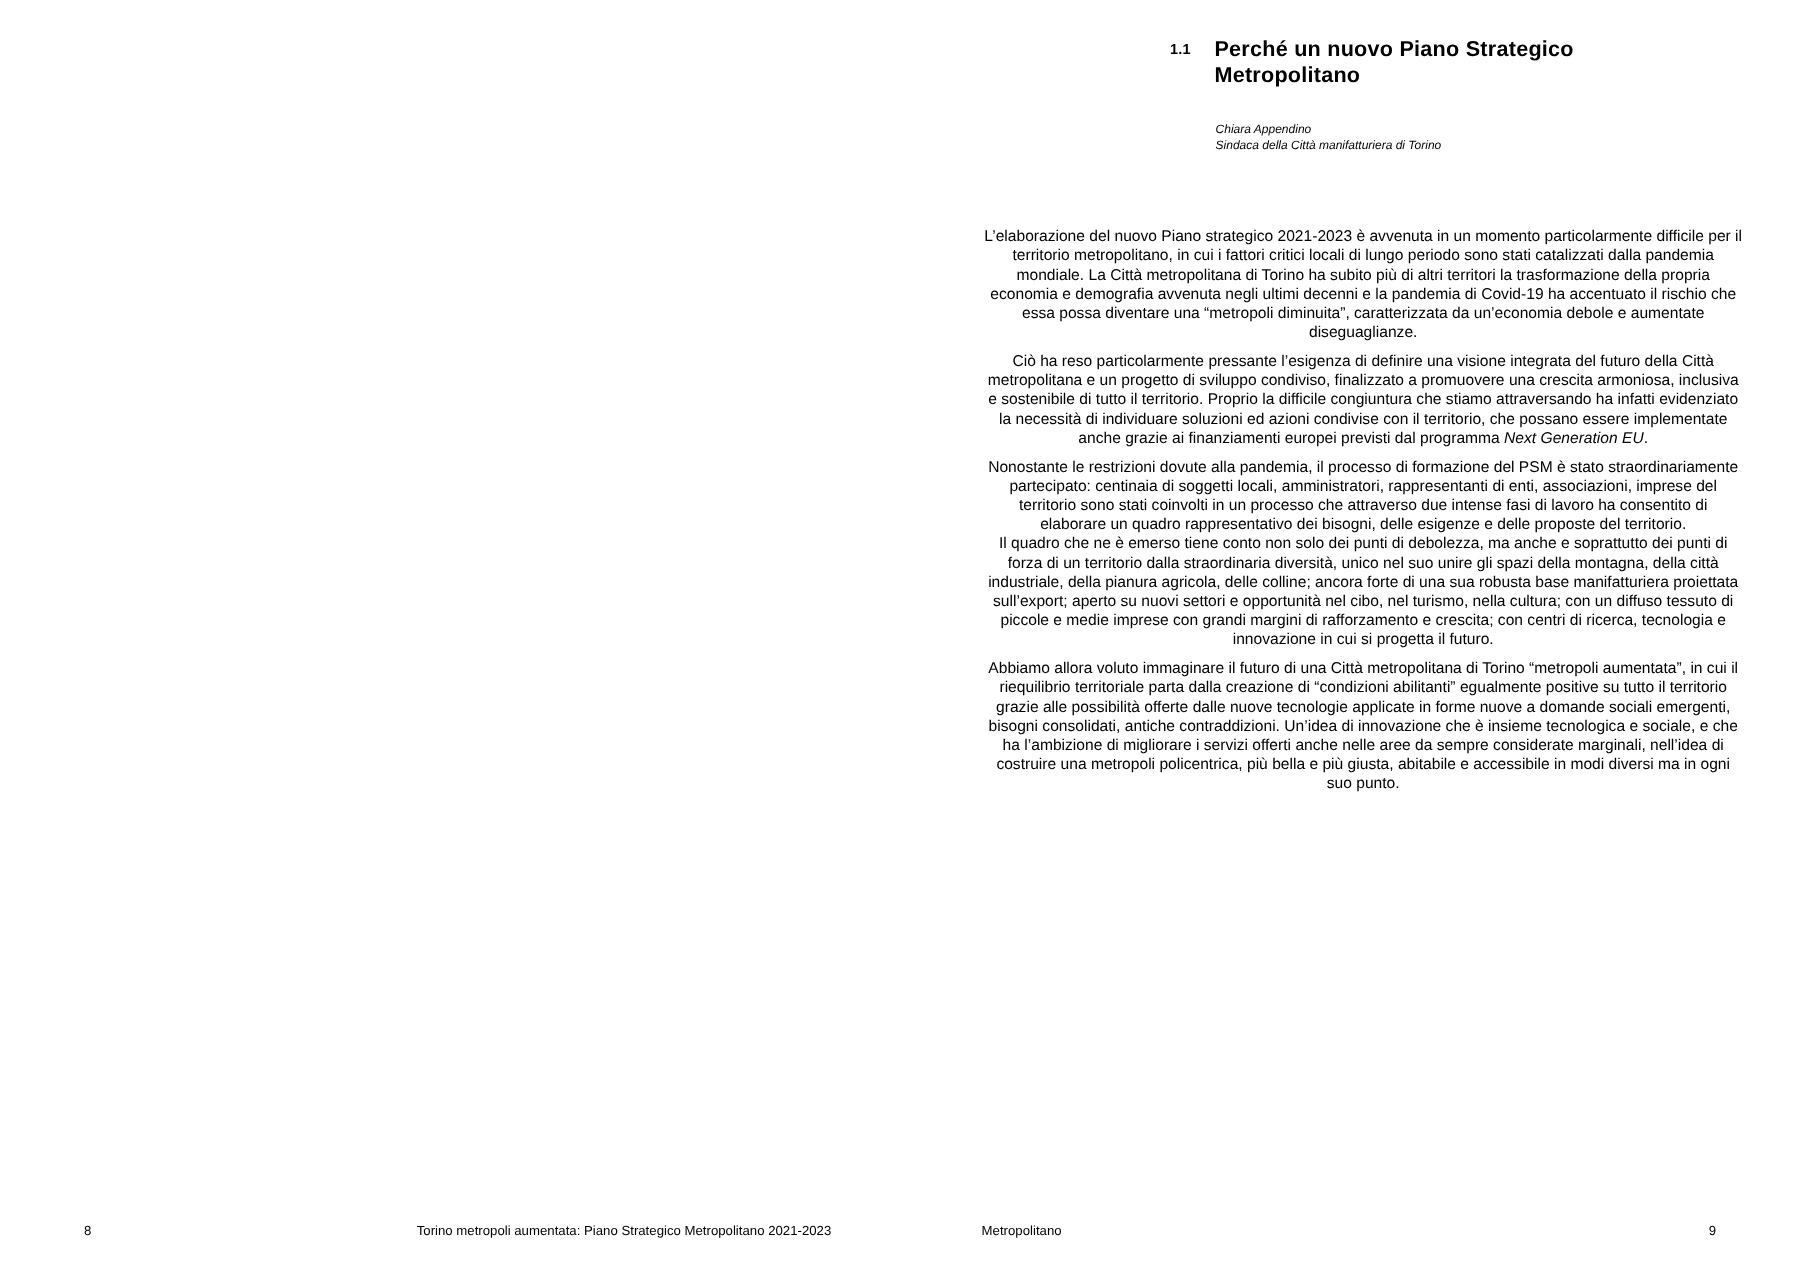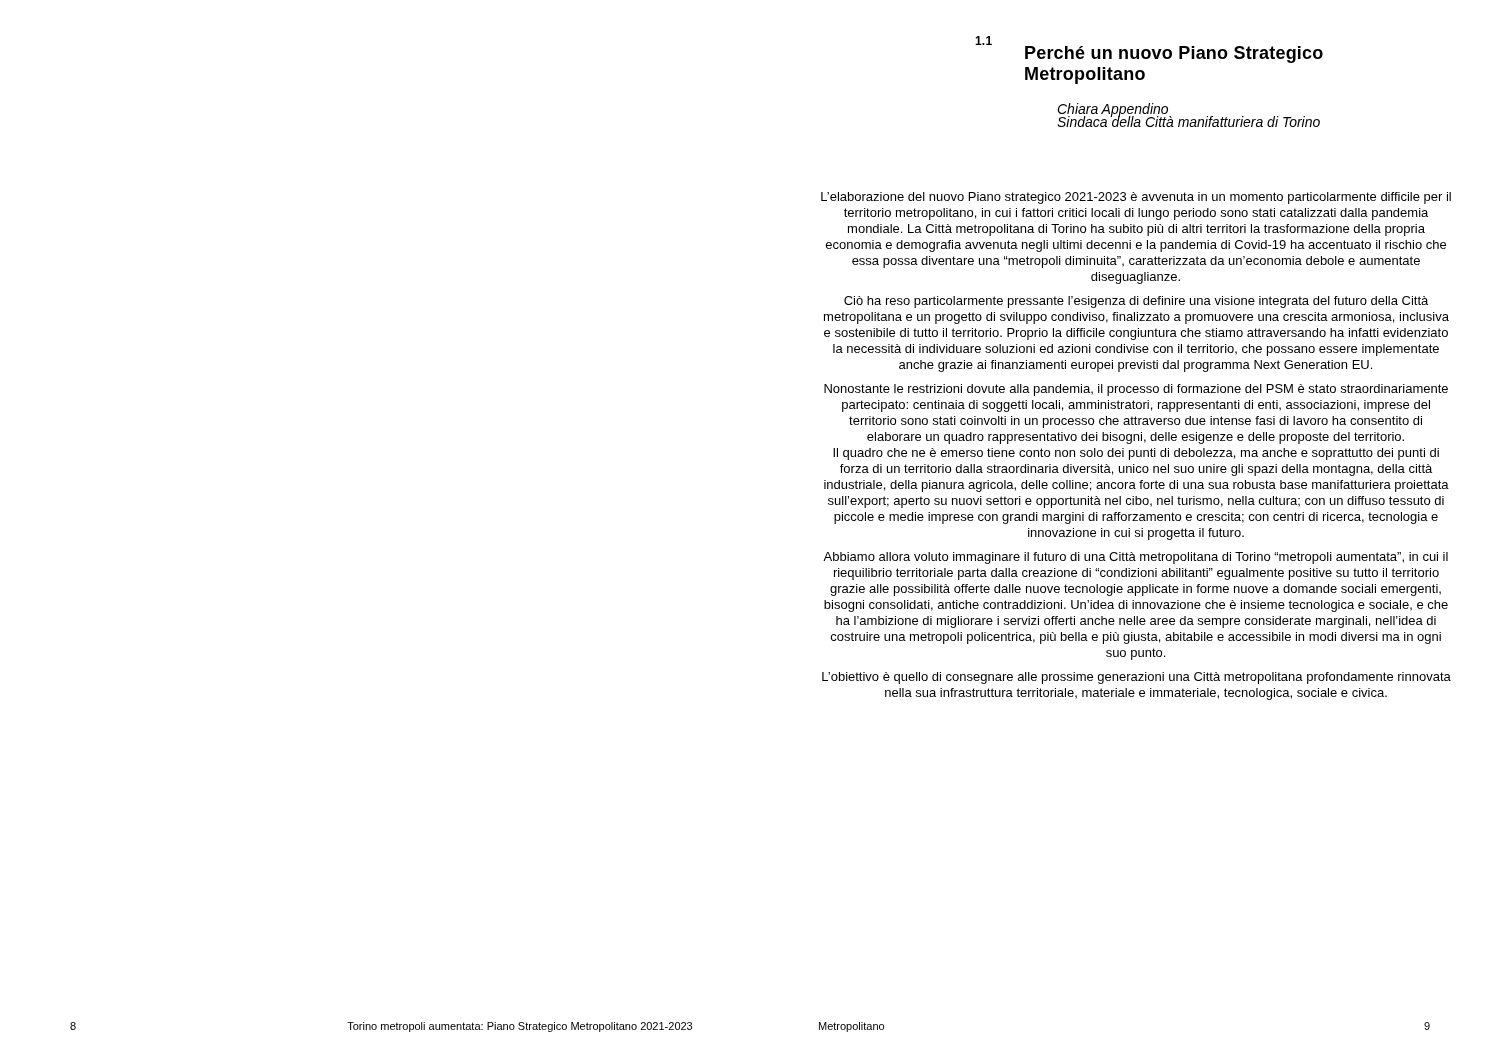--- a/index.html
+++ b/index.html
@@ -36,53 +36,53 @@
   }
   .sec-num {
     flex: none;
     width: 37px;
     font-size: 12px;
     line-height: 21px;
     font-weight: bold;
     letter-spacing: 0.2px;
   }
   .sec-title {
-    margin: 12px;
+    margin: 0;
     width: 312px;
     font-size: 18px;
     line-height: 21px;
     font-weight: bold;
     letter-spacing: 0.2px;
   }
 
   
   .author-block {
     position: absolute;
     left: 263px;          
     top: 103px;
     font-style: italic;
-    font-size: 14px;
+    font-size: 10px;
     line-height: 12.5px;
-    margin-left: 44px;
   }
 
   
   .body-col {
     position: absolute;
     left: 70px;           
     top: 189px;
     width: 632px;
     font-size: 13px;
     line-height: 16px;
     text-align: center;
   }
   .body-col p {
     margin: 0 0 8px 0;
   }
   .body-col .it {
+    font-style: italic;
   }
 
   
   .footer-item {
     position: absolute;
     top: 1020px;
     font-size: 11px;
     line-height: 13px;
     white-space: nowrap;
   }
@@ -114,20 +114,19 @@
     <div class="author-block">
       <div>Chiara Appendino</div>
       <div>Sindaca della Città manifatturiera di Torino</div>
     </div>
 
     <article class="body-col" id="paragraphs">
         <p><span>L’elaborazione del nuovo Piano strategico 2021-2023 è avvenuta in un momento particolarmente difficile per il territorio metropolitano, in cui i fattori critici locali di lungo periodo sono stati catalizzati dalla pandemia mondiale. La Città metropolitana di Torino ha subito più di altri territori la trasformazione della propria economia e demografia avvenuta negli ultimi decenni e la pandemia di Covid-19 ha accentuato il rischio che essa possa diventare una “metropoli diminuita”, caratterizzata da un’economia debole e aumentate diseguaglianze.</span></p>
         <p><span>Ciò ha reso particolarmente pressante l’esigenza di definire una visione integrata del futuro della Città metropolitana e un progetto di sviluppo condiviso, finalizzato a promuovere una crescita armoniosa, inclusiva e sostenibile di tutto il territorio. Proprio la difficile congiuntura che stiamo attraversando ha infatti evidenziato la necessità di individuare soluzioni ed azioni condivise con il territorio, che possano essere implementate anche grazie ai finanziamenti europei previsti dal programma </span><span class="it">Next Generation EU</span><span>.</span></p>
         <p><span>Nonostante le restrizioni dovute alla pandemia, il processo di formazione del PSM è stato straordinariamente partecipato: centinaia di soggetti locali, amministratori, rappresentanti di enti, associazioni, imprese del territorio sono stati coinvolti in un processo che attraverso due intense fasi di lavoro ha consentito di elaborare un quadro rappresentativo dei bisogni, delle esigenze e delle proposte del territorio.</span><br><span>Il quadro che ne è emerso tiene conto non solo dei punti di debolezza, ma anche e soprattutto dei punti di forza di un territorio dalla straordinaria diversità, unico nel suo unire gli spazi della montagna, della città industriale, della pianura agricola, delle colline; ancora forte di una sua robusta base manifatturiera proiettata sull’export; aperto su nuovi settori e opportunità nel cibo, nel turismo, nella cultura; con un diffuso tessuto di piccole e medie imprese con grandi margini di rafforzamento e crescita; con centri di ricerca, tecnologia e innovazione in cui si progetta il futuro.</span></p>
         <p><span>Abbiamo allora voluto immaginare il futuro di una Città metropolitana di Torino “metropoli aumentata”, in cui il riequilibrio territoriale parta dalla creazione di “condizioni abilitanti” egualmente positive su tutto il territorio grazie alle possibilità offerte dalle nuove tecnologie applicate in forme nuove a domande sociali emergenti, bisogni consolidati, antiche contraddizioni. Un’idea di innovazione che è insieme tecnologica e sociale, e che ha l’ambizione di migliorare i servizi offerti anche nelle aree da sempre considerate marginali, nell’idea di costruire una metropoli policentrica, più bella e più giusta, abitabile e accessibile in modi diversi ma in ogni suo punto.</span></p>
-        <p><span>L’obiettivo è quello di consegnare alle prossime generazioni una Città metropolitana profondamente rinnovata nella sua infrastruttura territoriale, materiale e immateriale, tecnologica, sociale e civica.</span></p>
       </article>
 
     <span class="footer-item footer-section">Metropolitano</span>
     <span class="footer-item pagenum-right">9</span>
   </section>
 
 </div>
 
 </body></html>

